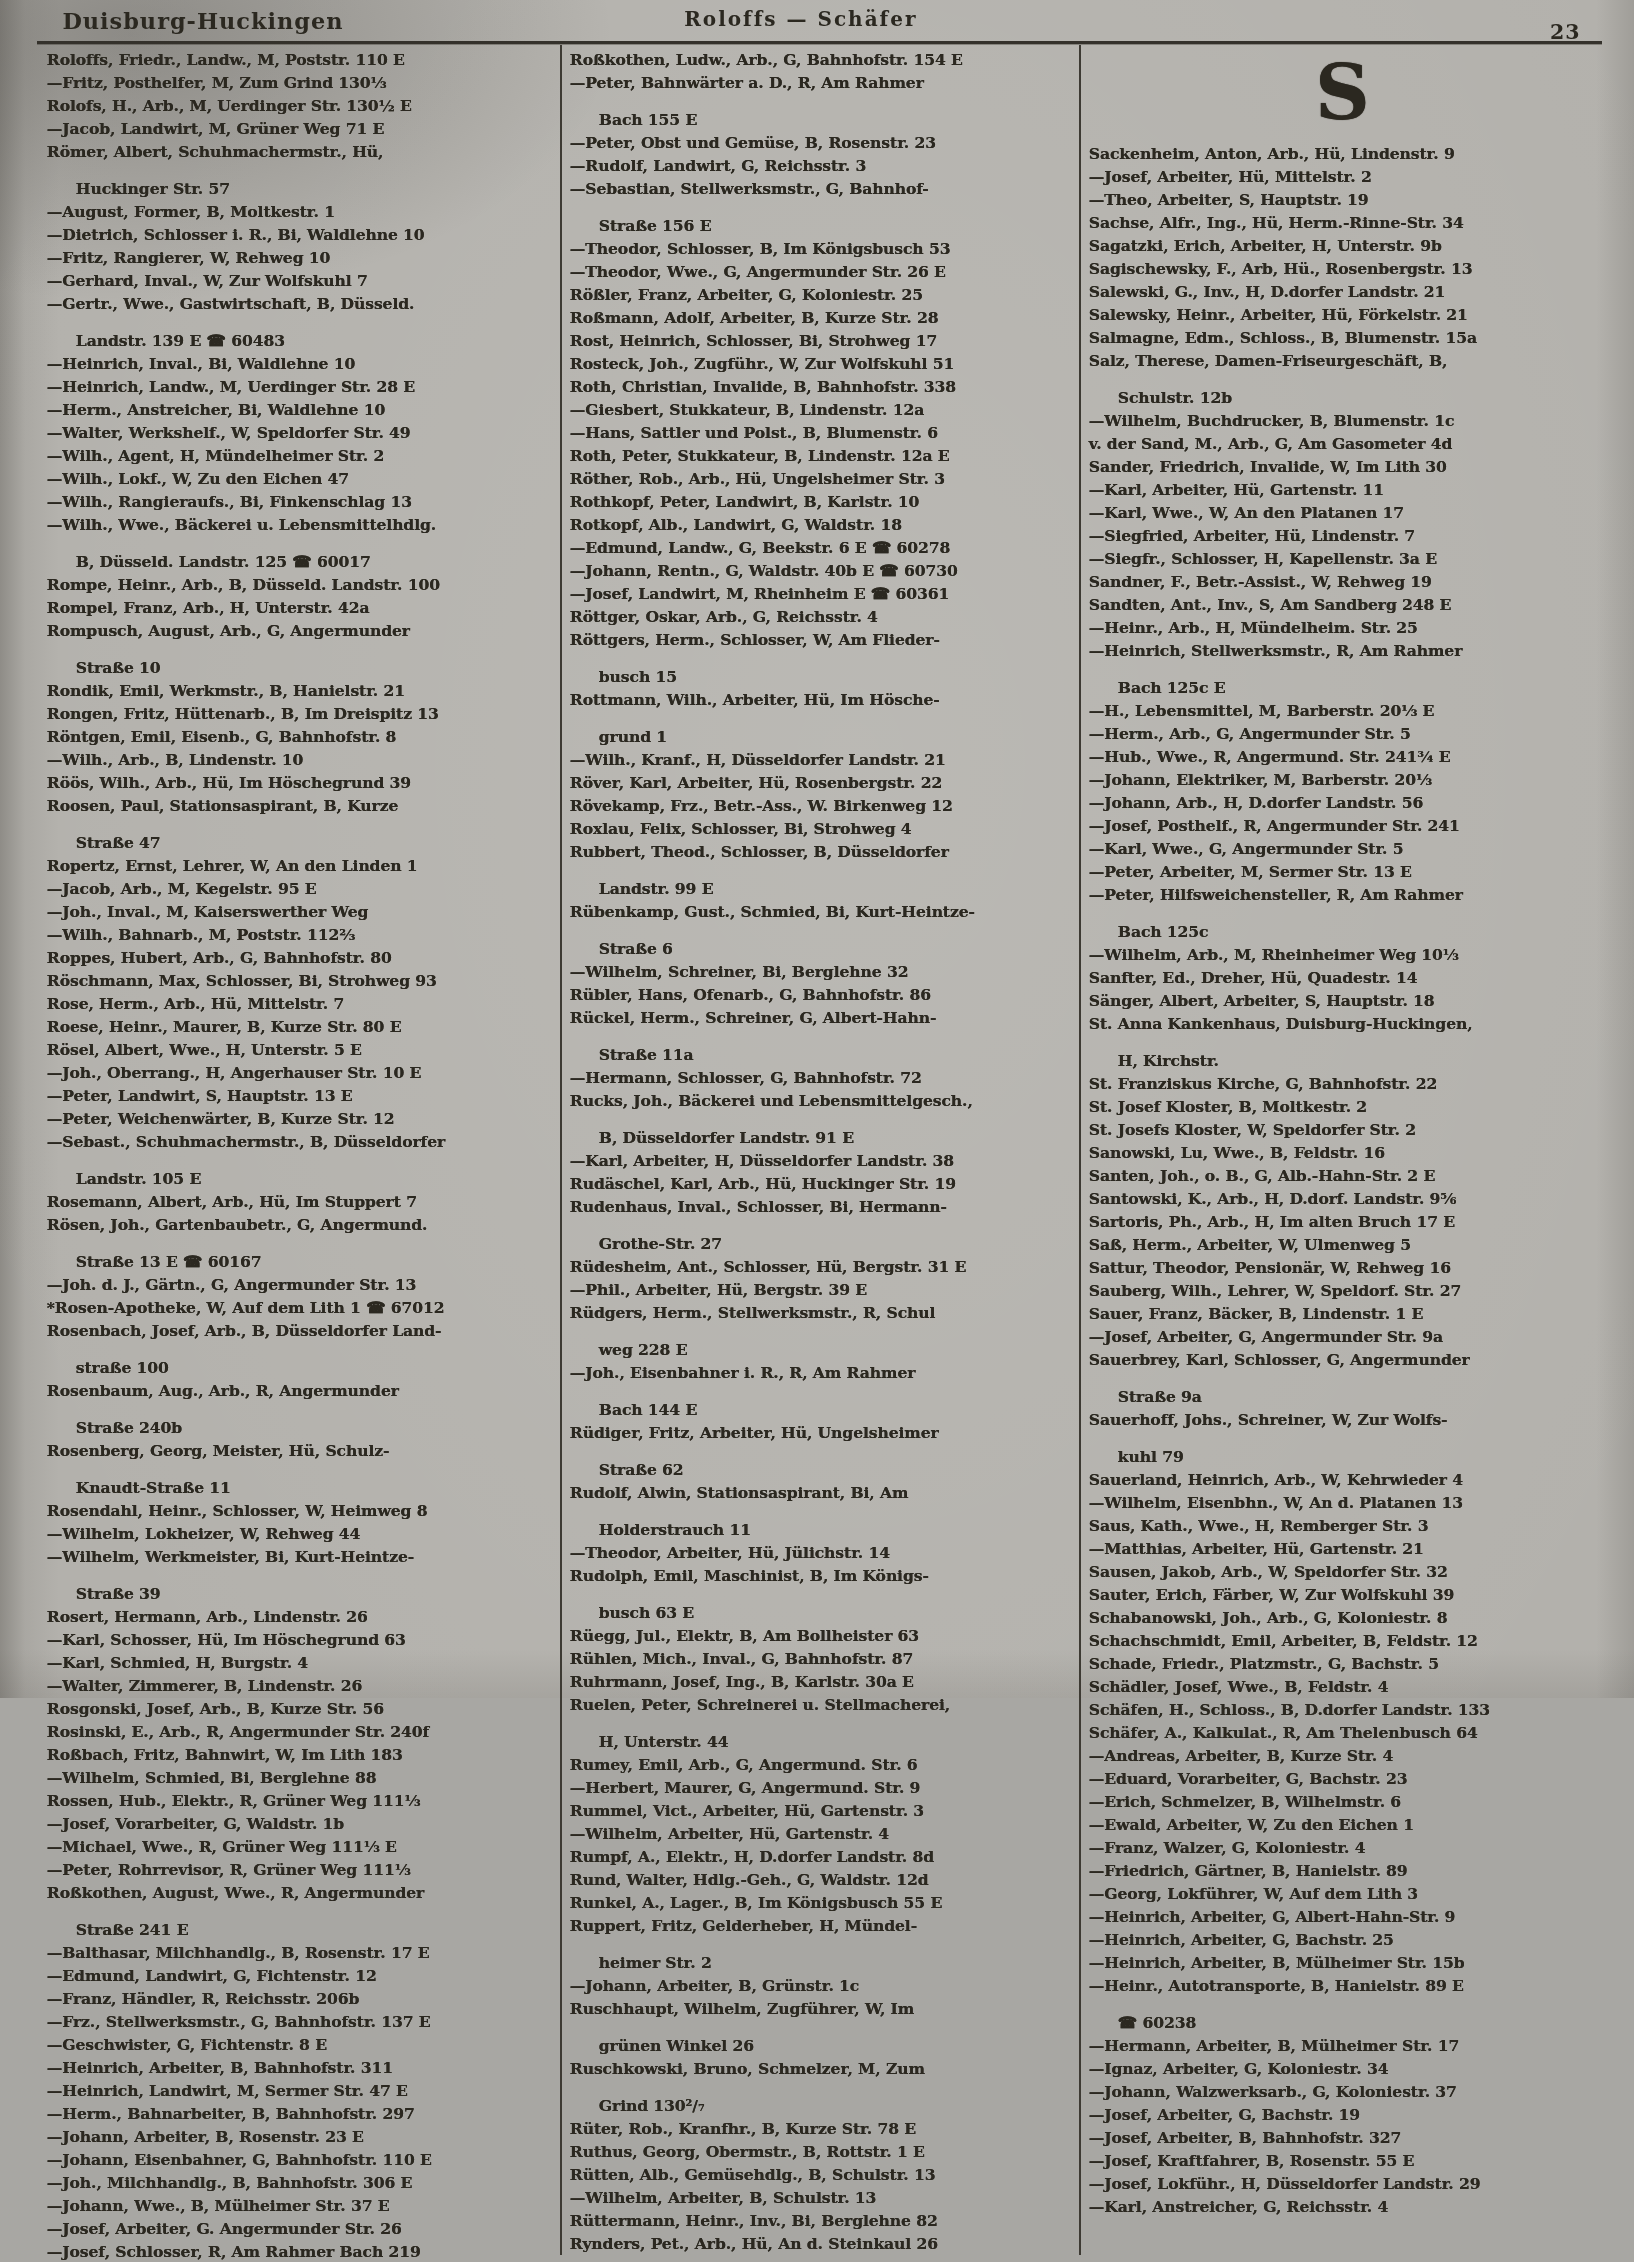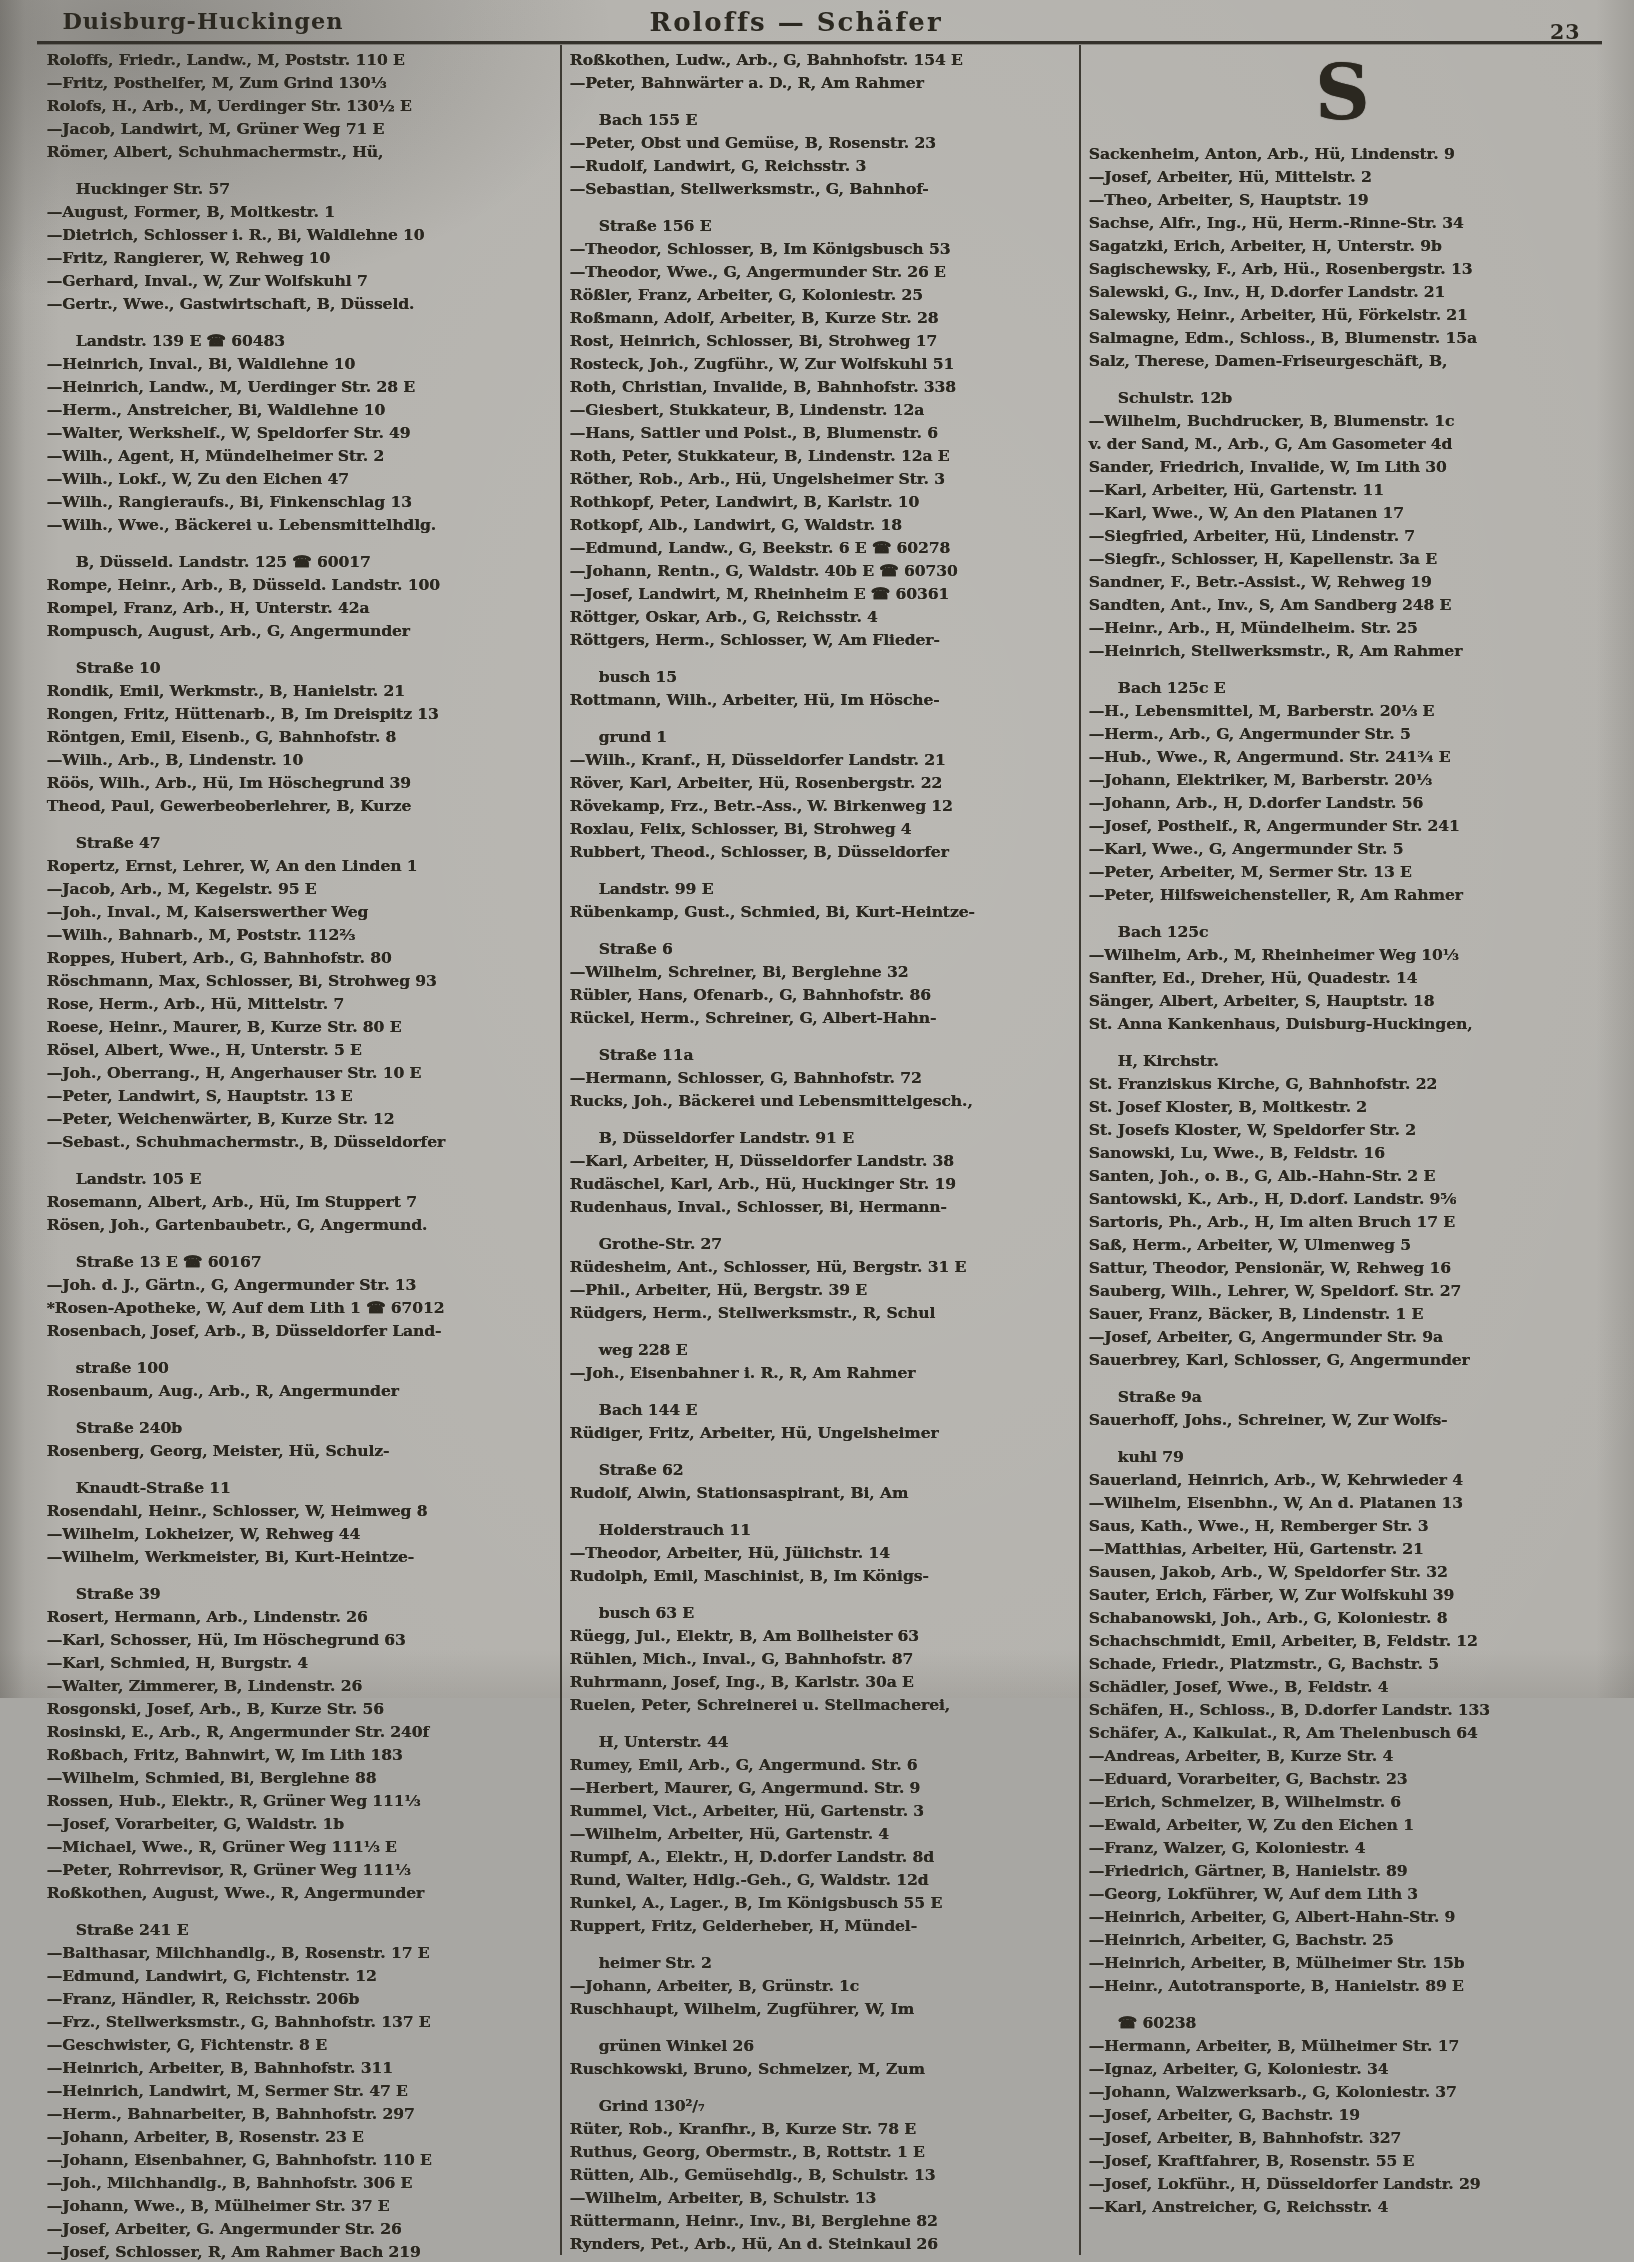--- a/index.html
+++ b/index.html
@@ -22,21 +22,21 @@
   .header{
     position:absolute;top:5.9px;left:39px;right:35px;height:33px;
     font-weight:bold;
   }
   .h-left{
     position:absolute;left:23.4px;top:2px;
     font-size:22.4px;letter-spacing:1px;
   }
   .h-center{
     position:absolute;left:50%;transform:translateX(-58%);top:1px;
-    font-size:26px;letter-spacing:2px;
+    font-size:20px;letter-spacing:2px;
   }
   .h-right{
     position:absolute;right:19.5px;top:14px;
     font-size:20.5px;letter-spacing:1px;
   }
   .rule{
     position:absolute;top:41px;left:37px;right:33px;height:2.9px;
     background:#34312b;box-shadow:0 1px 0 rgba(43,40,32,.35);
   }
   .cols{
@@ -98,21 +98,21 @@
         <div class="line cont">B, Düsseld. Landstr. 125 ☎ 60017</div>
         <div class="line">Rompe, Heinr., Arb., B, Düsseld. Landstr. 100</div>
         <div class="line">Rompel, Franz, Arb., H, Unterstr. 42a</div>
         <div class="line">Rompusch, August, Arb., G, Angermunder</div>
         <div class="line cont">Straße 10</div>
         <div class="line">Rondik, Emil, Werkmstr., B, Hanielstr. 21</div>
         <div class="line">Rongen, Fritz, Hüttenarb., B, Im Dreispitz 13</div>
         <div class="line">Röntgen, Emil, Eisenb., G, Bahnhofstr. 8</div>
         <div class="line">—Wilh., Arb., B, Lindenstr. 10</div>
         <div class="line">Röös, Wilh., Arb., Hü, Im Höschegrund 39</div>
-        <div class="line">Theod, Paul, Gewerbeoberlehrer, B, Kurze</div>
+        <div class="line">Roosen, Paul, Stationsaspirant, B, Kurze</div>
         <div class="line cont">Straße 47</div>
         <div class="line">Ropertz, Ernst, Lehrer, W, An den Linden 1</div>
         <div class="line">—Jacob, Arb., M, Kegelstr. 95 E</div>
         <div class="line">—Joh., Inval., M, Kaiserswerther Weg</div>
         <div class="line">—Wilh., Bahnarb., M, Poststr. 112⅔</div>
         <div class="line">Roppes, Hubert, Arb., G, Bahnhofstr. 80</div>
         <div class="line">Röschmann, Max, Schlosser, Bi, Strohweg 93</div>
         <div class="line">Rose, Herm., Arb., Hü, Mittelstr. 7</div>
         <div class="line">Roese, Heinr., Maurer, B, Kurze Str. 80 E</div>
         <div class="line">Rösel, Albert, Wwe., H, Unterstr. 5 E</div>

